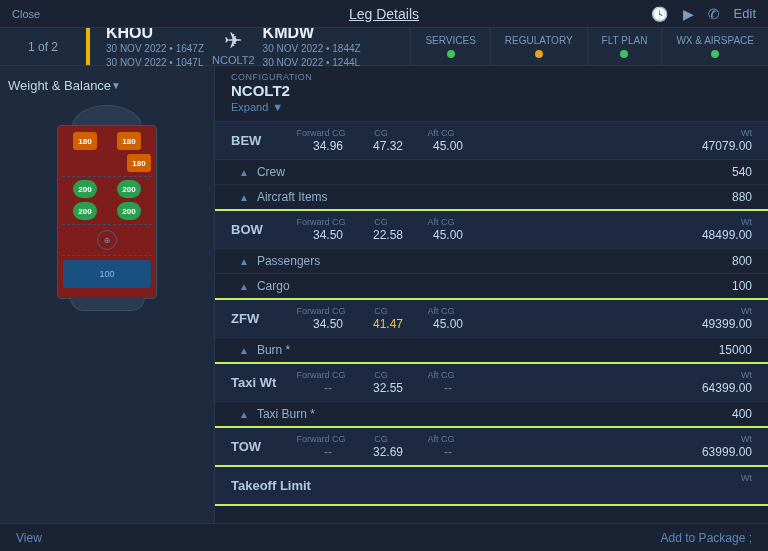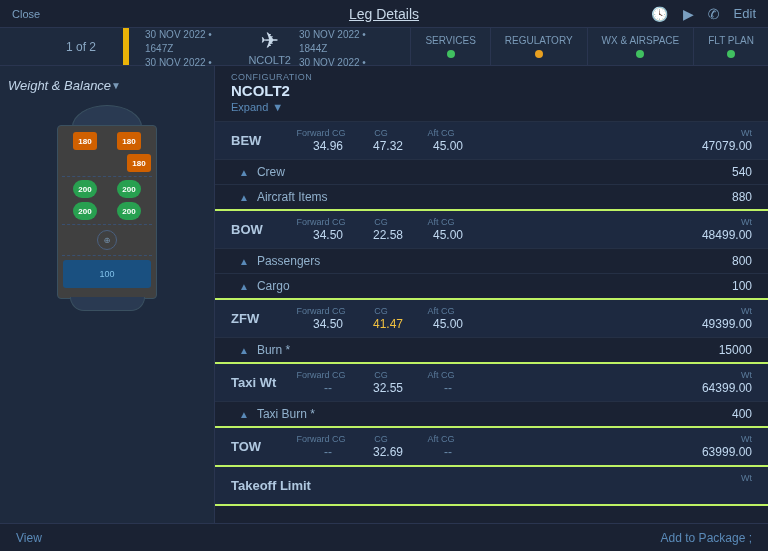--- a/index.html
+++ b/index.html
@@ -62,25 +62,24 @@
       height: 38px;
       display: flex;
       align-items: center;
       border-bottom: 1px solid #2a3550;
     }
     .nav-left {
       width: 90px;
       display: flex;
       align-items: center;
       justify-content: center;
-      border-right: 6px solid #eab308;
+      border-right: 4px solid #eab308;
       height: 100%;
       font-size: 12px;
       color: #8aa8c4;
-      margin-left: 39px;
     }
     .nav-flight {
       display: flex;
       align-items: center;
       padding: 0 16px;
       gap: 8px;
       flex: 1;
     }
     .nav-airport {
       font-size: 16px;
@@ -142,21 +141,20 @@
       flex-direction: column;
     }
     .wb-header {
       display: flex;
       align-items: center;
       gap: 0;
       padding: 4px 0 8px 0;
       color: #c0d4e8;
       font-size: 13px;
       cursor: pointer;
-      font-style: italic;
     }
     .wb-header .chevron { font-size: 10px; color: #7a9ab8; }
     .aircraft-container {
       flex: 1;
       display: flex;
       justify-content: center;
       align-items: flex-start;
       padding-top: 4px;
     }
     .seat-row {
@@ -387,43 +385,43 @@
   <div class="nav-right-badges">
     <div class="nav-badge">
       <span>SERVICES</span>
       <span class="dot dot-green"></span>
     </div>
     <div class="nav-badge">
       <span>REGULATORY</span>
       <span class="dot dot-orange"></span>
     </div>
     <div class="nav-badge">
+      <span>FLT PLAN</span>
+      <span class="dot dot-green"></span>
+    </div>
+    <div class="nav-badge">
       <span>WX &amp; AIRSPACE</span>
-      <span class="dot dot-green"></span>
-    </div>
-    <div class="nav-badge">
-      <span>FLT PLAN</span>
       <span class="dot dot-green"></span>
     </div>
   </div>
 </div>
 
 <div class="main">
 
   <div class="seat-map">
     <div class="wb-header">
       <span>Weight &amp; Balance</span>
       <span class="chevron">▼</span>
     </div>
     <div class="aircraft-container">
       <div style="display:flex; flex-direction:column; align-items:center; width:100%;">
 
         <div style="width:70px; height:22px; background:#2a3a52; border-radius:50% 50% 0 0 / 100% 100% 0 0; border:1px solid #3a5060; border-bottom:none; margin-bottom:-2px;"></div>
 
-        <div style="width:100px; background:#404040; border:1px solid #3a5060; padding:6px 4px 6px 4px; border-radius:4px;">
+        <div style="width:100px; background:#7f1d1d; border:1px solid #3a5060; padding:6px 4px 6px 4px; border-radius:4px;">
 
           <div class="seat-row">
             <div class="seat seat-orange">180</div>
             <div class="aisle"></div>
             <div class="seat seat-orange">180</div>
           </div>
 
           <div class="seat-row">
             <div style="width:60px;"></div>
             <div class="seat seat-orange">180</div>

